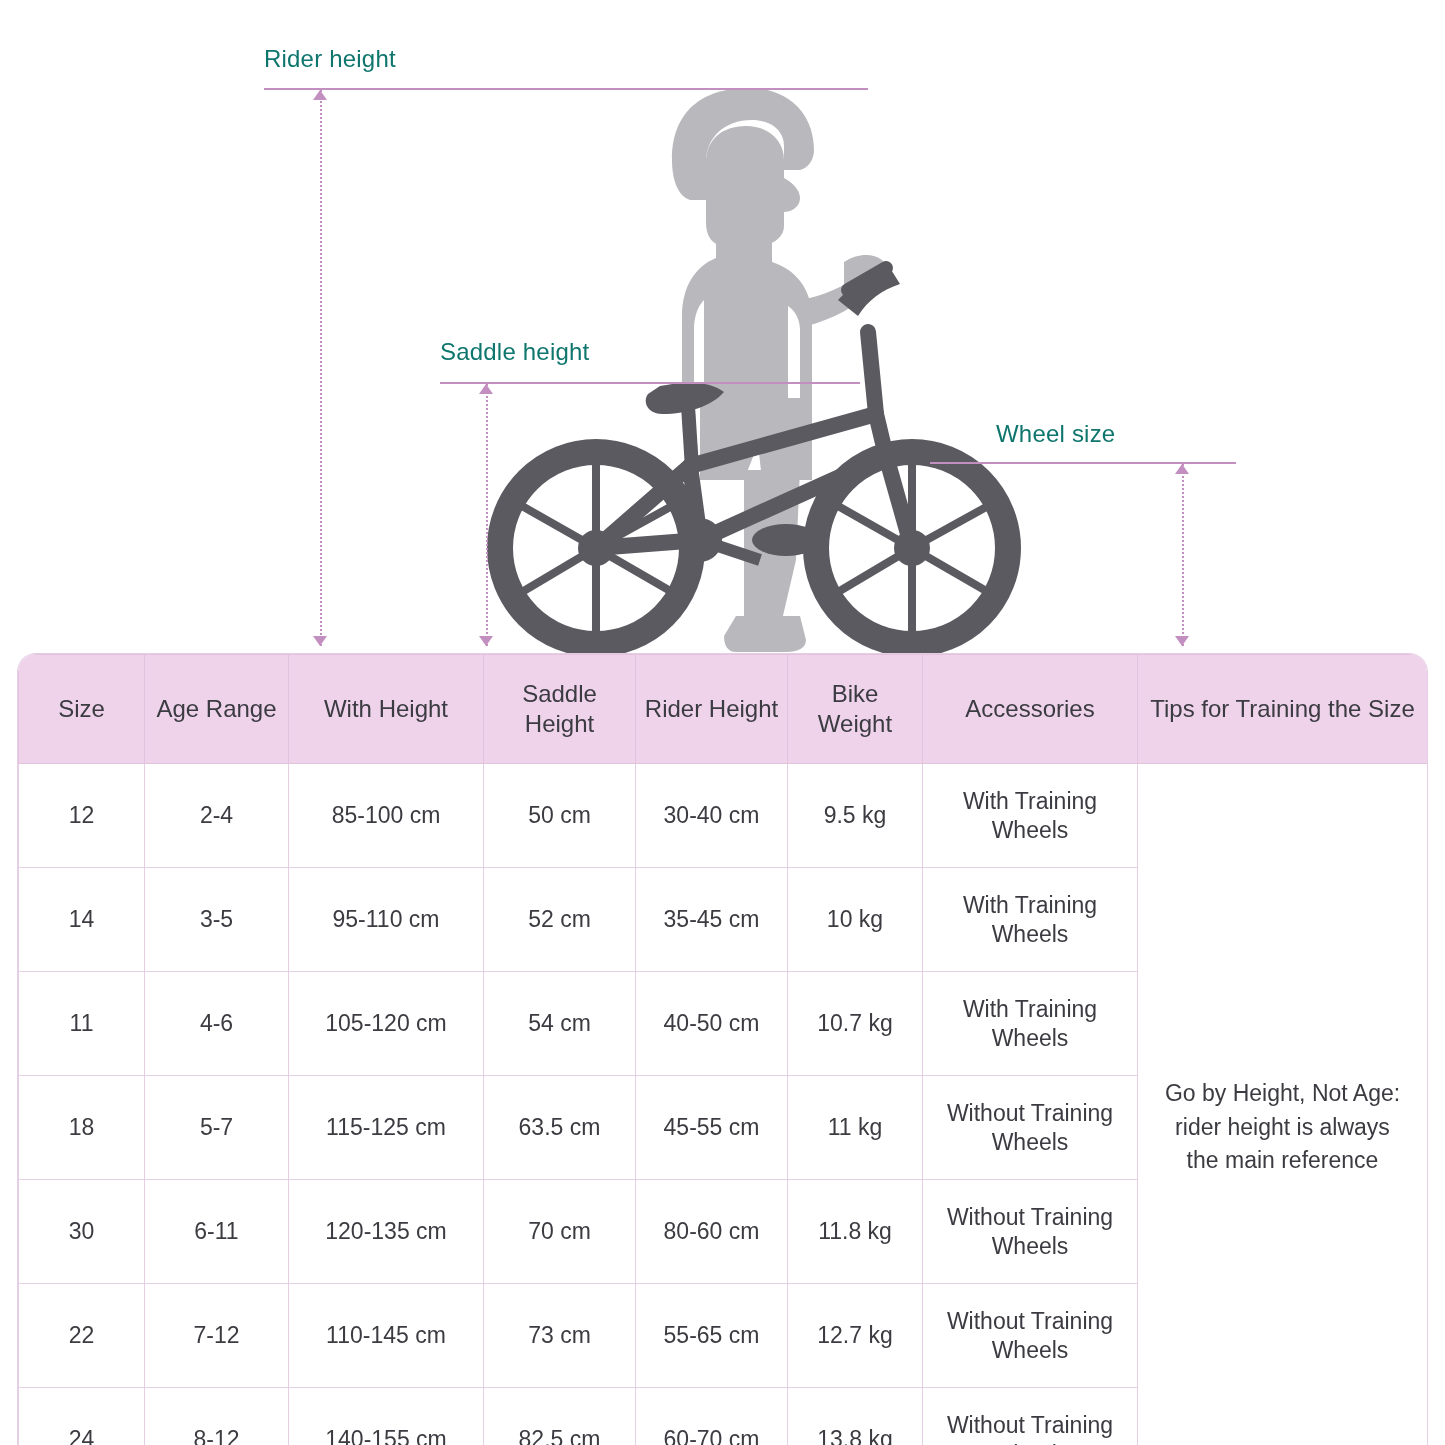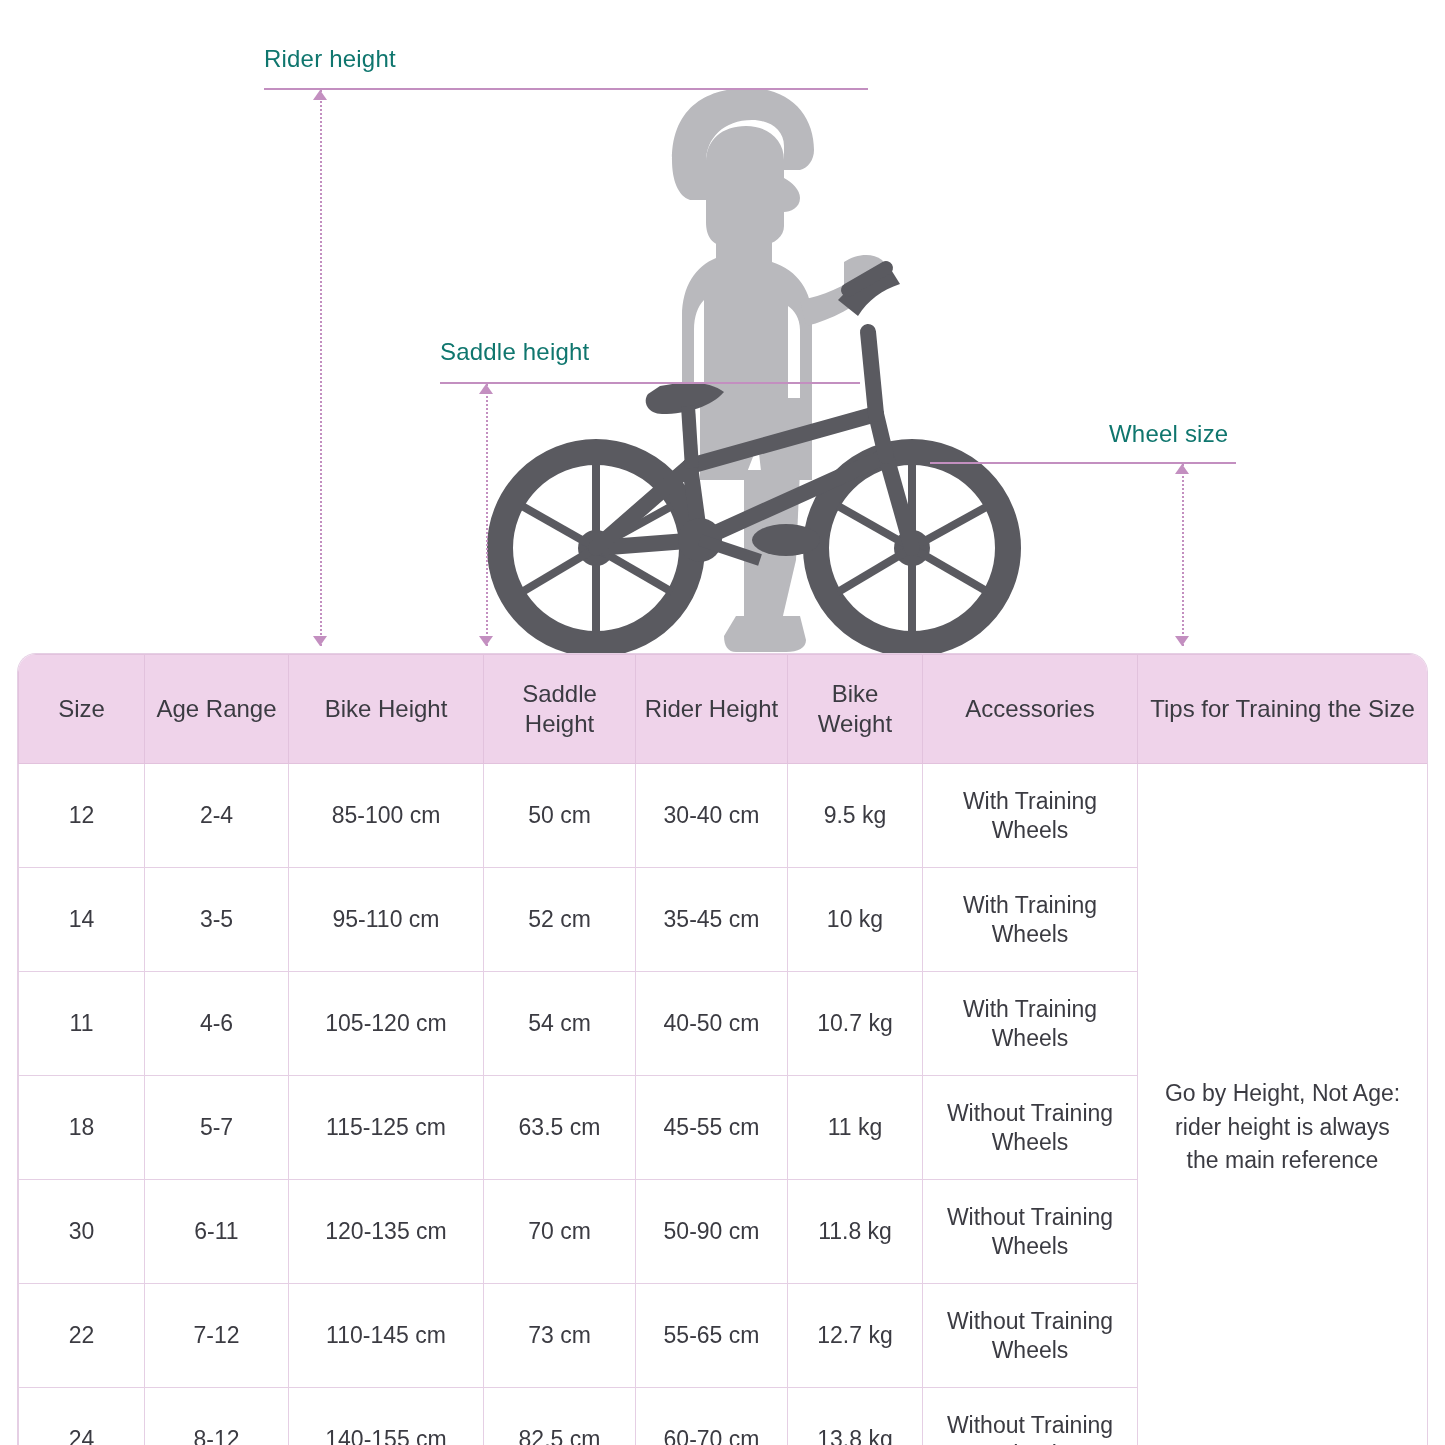--- a/index.html
+++ b/index.html
@@ -26,21 +26,21 @@
 
   .dim-label {
     position: absolute;
     font-size: 24px;
     color: #0f766e;
     white-space: nowrap;
     letter-spacing: 0.2px;
   }
   #rider-height-label { left: 264px; top: 45px; }
   #saddle-height-label { left: 440px; top: 338px; }
-  #wheel-size-label { left: 1109px; top: 420px; }
+  #wheel-size-label { left: 996px; top: 420px; }
 
   .dim-hline {
     position: absolute;
     height: 2px;
     background: #c38fc0;
   }
   #rider-height-line { left: 264px; top: 88px; width: 604px; }
   #saddle-height-line { left: 440px; top: 382px; width: 420px; }
   #wheel-size-line { left: 930px; top: 462px; width: 306px; }
 
@@ -240,21 +240,21 @@
         <col class="c-saddle">
       <col class="c-inseam">
         <col class="c-weight">
         <col class="c-acc">
         <col class="c-tips">
     </colgroup>
     <thead>
       <tr>
         <th>Size</th>
         <th>Age Range</th>
-        <th>Bike Height</th>
+        <th>With Height</th>
         <th>Saddle Height</th>
         <th>Rider Height</th>
         <th>Bike Weight</th>
         <th>Accessories</th>
         <th>Tips for Training the Size</th>
       </tr>
     </thead>
     <tbody>
       <tr>
         <td>12</td>
@@ -291,21 +291,21 @@
         <td>63.5 cm</td>
         <td>45-55 cm</td>
         <td>11 kg</td>
         <td>Without Training Wheels</td>
       </tr>
       <tr>
         <td>30</td>
         <td>6-11</td>
         <td>120-135 cm</td>
         <td>70 cm</td>
-        <td>50-90 cm</td>
+        <td>80-60 cm</td>
         <td>11.8 kg</td>
         <td>Without Training Wheels</td>
       </tr>
       <tr>
         <td>22</td>
         <td>7-12</td>
         <td>110-145 cm</td>
         <td>73 cm</td>
         <td>55-65 cm</td>
         <td>12.7 kg</td>

